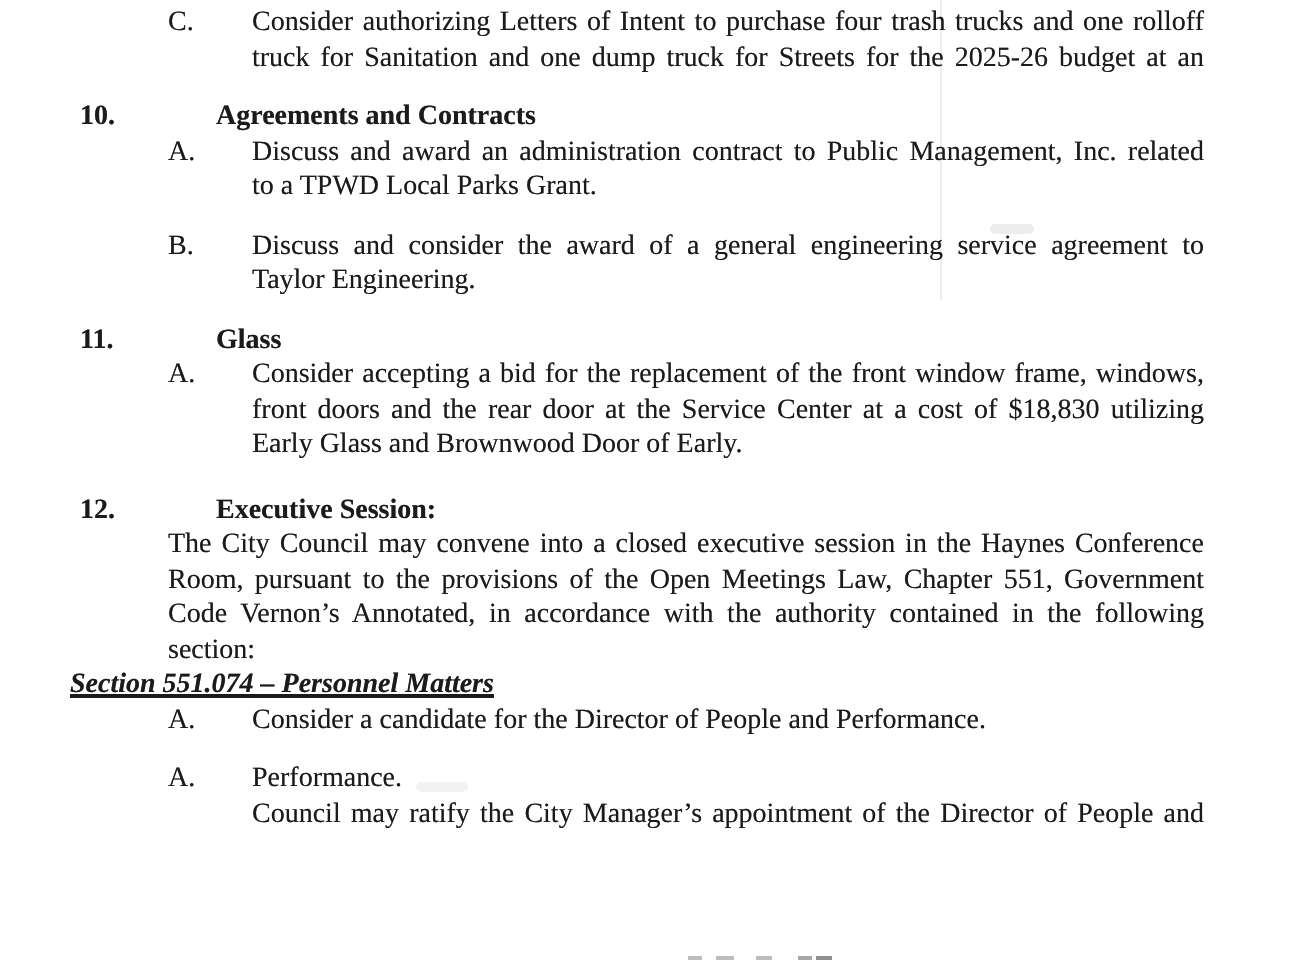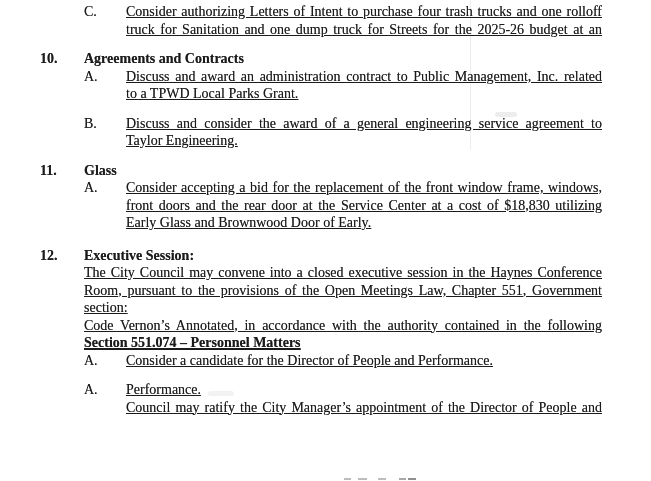--- a/index.html
+++ b/index.html
@@ -12,46 +12,47 @@
     font-family: "Liberation Serif", "DejaVu Serif", serif;
     font-size: 14px;
     line-height: 17.5px;
     color: #1b1b1b;
     box-sizing: border-box;
     padding-top: 3px;
     text-shadow: 0 0 0.3px rgba(0,0,0,0.55);
   }
   .section { margin-top: 12px; }
   .section.sec-12 { margin-top: 15px; }
-  .heading-row { display: flex; }
+  .heading-row { display: flex; gap: 24px; }
   .num {
     display: inline-block;
     margin-left: 40px;
     width: 44px;
     font-weight: bold;
     flex: 0 0 44px;
   }
   .title { font-weight: bold; }
   .sub-row { display: flex; }
   .sub-row + .sub-row { margin-top: 12px; }
   .letter {
     display: inline-block;
     margin-left: 84px;
     width: 42px;
     flex: 0 0 42px;
   }
   .sub-text { width: 476px; margin: 0; }
   .body-par { margin: 0 0 0 84px; width: 518px; }
   .subheading {
-    margin: 0 0 0 84px;
+    margin: 0 0 0 35px;
     font-weight: bold;
     text-decoration: underline;
     text-decoration-thickness: 1.5px;
+    font-style: italic;
   }
-  .jline { text-align: justify; text-align-last: justify; text-decoration: underline; }
+  .jline { text-align: justify; text-align-last: justify; }
   .jline.jlast { text-align-last: left; }
 
   
   .scan-vline {
     position: absolute;
     left: 470px; top: 0; width: 1px; height: 150px;
     background: rgba(0,0,0,0.07);
   }
   .scan-smudge-1 {
     position: absolute;
@@ -124,22 +125,22 @@
   </div>
 
   <div class="section sec-12">
     <div class="heading-row">
       <span class="num">12.</span>
       <span class="title">Executive Session:</span>
     </div>
     <div class="body-par">
         <div class="jline">The City Council may convene into a closed executive session in the Haynes Conference</div>
         <div class="jline">Room, pursuant to the provisions of the Open Meetings Law, Chapter 551, Government</div>
+        <div class="jline">Code Vernon’s Annotated, in accordance with the authority contained in the following</div>
         <div class="jline jlast">section:</div>
-        <div class="jline">Code Vernon’s Annotated, in accordance with the authority contained in the following</div>
       </div>
     <p class="subheading">Section 551.074 – Personnel Matters</p>
     <div class="sub-row">
       <span class="letter">A.</span>
       <div class="sub-text">
           <div class="jline jlast">Consider a candidate for the Director of People and Performance.</div>
         </div>
     </div>
   </div>
 

